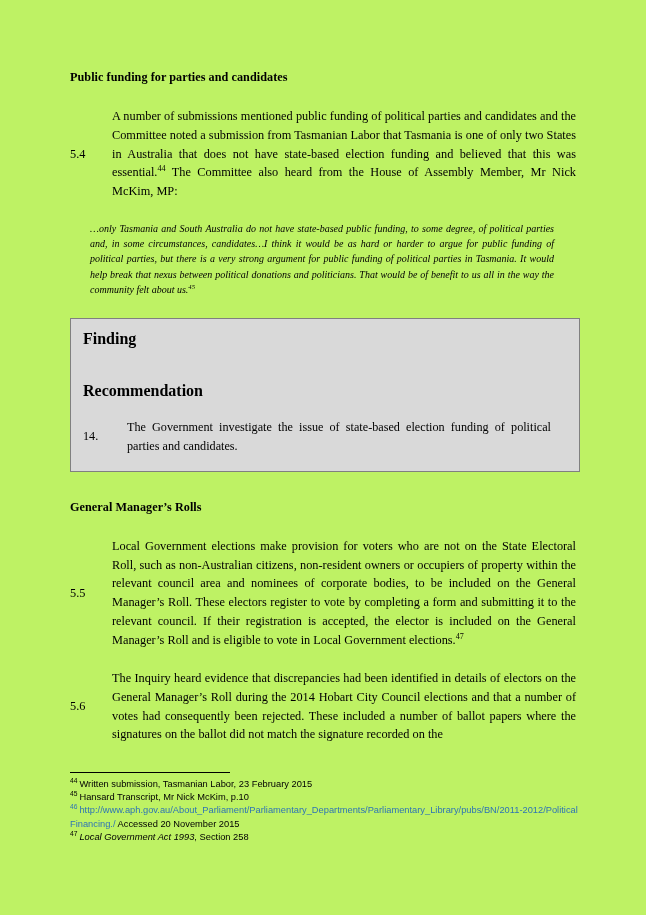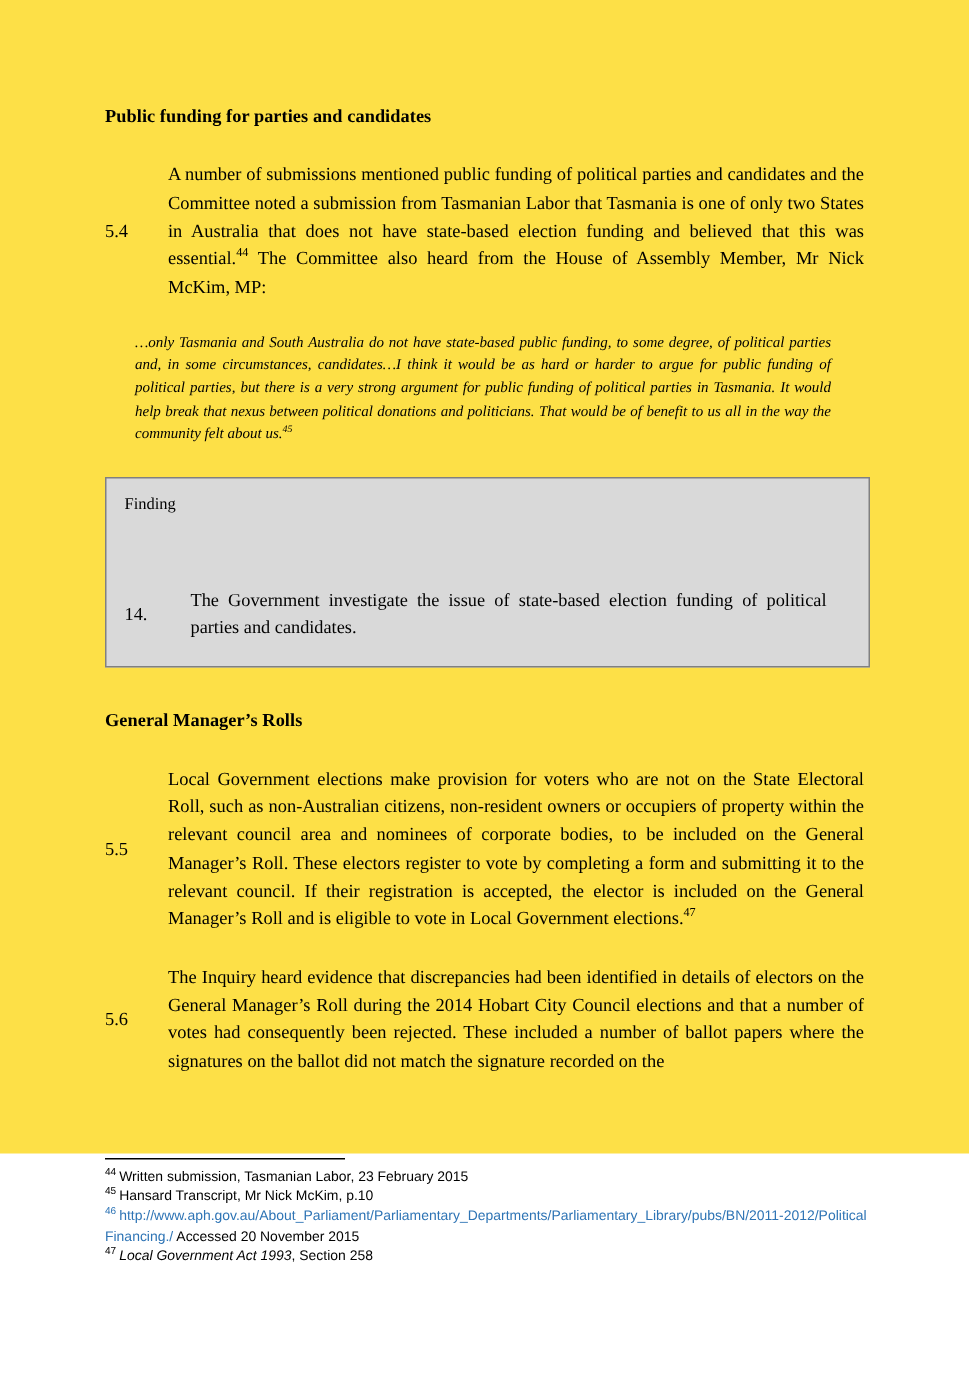--- a/index.html
+++ b/index.html
@@ -13,22 +13,22 @@
     position: relative;
     font-family: "Liberation Serif", "DejaVu Serif", serif;
     color: #000000;
     overflow: hidden;
   }
 
   .page {
     position: absolute;
     left: 0; top: 0;
     width: 646px;
-    height: 769px;
-    background: #fde047;
+    height: 915px;
+    background: #bef264;
   }
 
   
   .content {
     position: absolute;
     left: 70px;
     top: 70px;
     width: 506px;
   }
 
@@ -72,22 +72,22 @@
 
   
   .box {
     box-sizing: border-box;
     width: 510px;
     background: #d9d9d9;
     border: 1px solid #808080;
     padding: 10px 12px 16px 12px;
   }
   .box-heading {
-    font-size: 11px;
-    font-weight: normal;
+    font-size: 16px;
+    font-weight: bold;
     line-height: 1.3;
     margin: 0;
   }
   .box .para {
     font-size: 12.2px;
     line-height: 1.5;
   }
   .box .para-num {
     width: 44px;
     flex: 0 0 44px;
@@ -175,20 +175,21 @@
 
     <div class="box">
 
       <div class="box-heading">Finding</div>
 
       <div class="sp-16"></div>
 
 
       <div class="sp-16"></div>
 
+      <div class="box-heading">Recommendation</div>
 
       <div class="sp-16"></div>
 
       <div class="para">
         <div class="para-num">14.</div>
         <div class="para-body">The Government investigate the issue of state-based election funding of political parties and candidates.</div>
       </div>
 
     </div>
 

